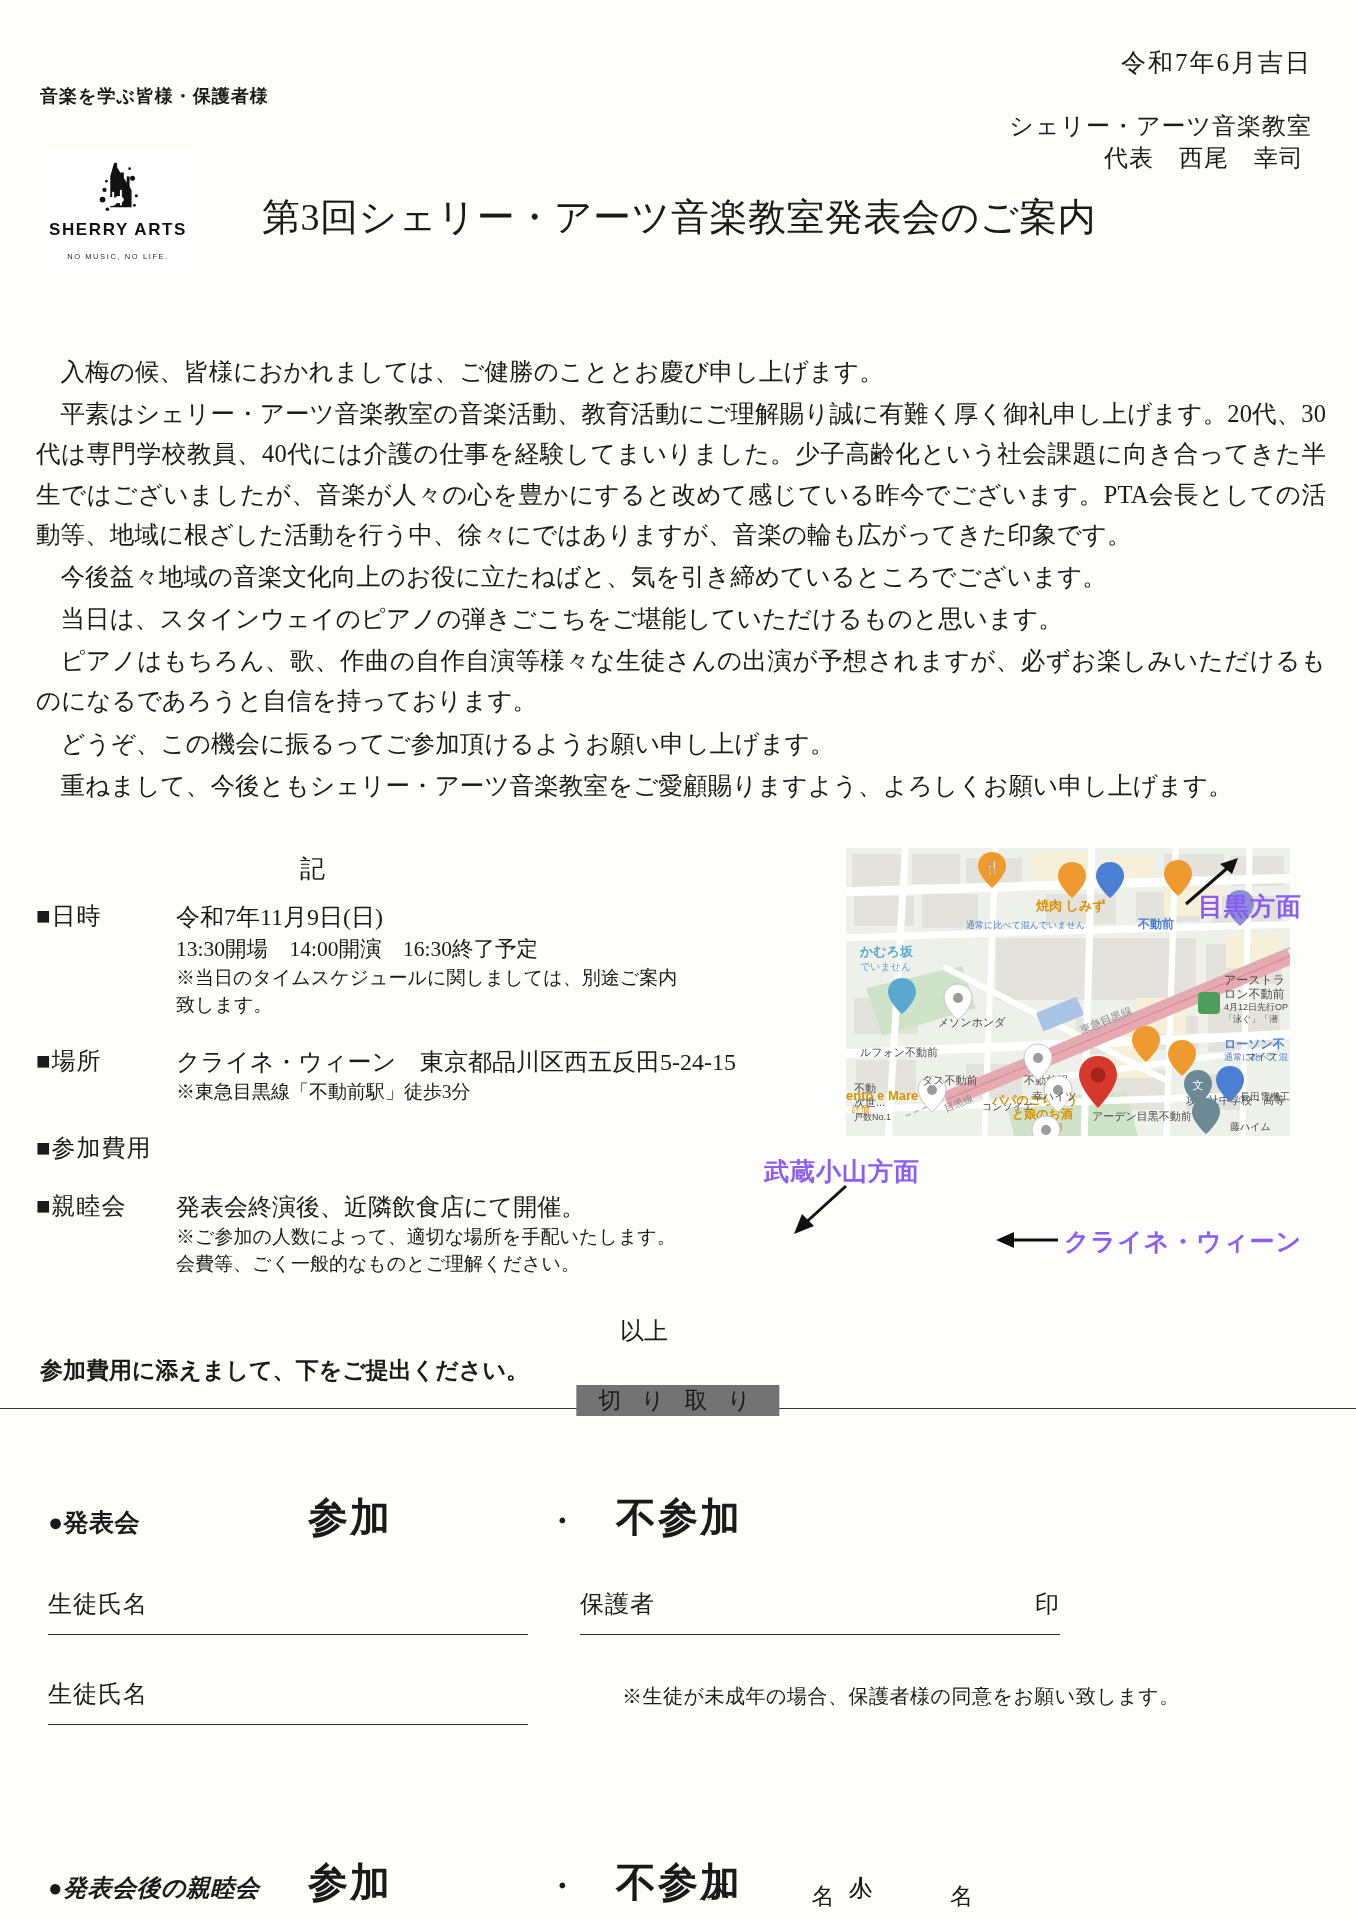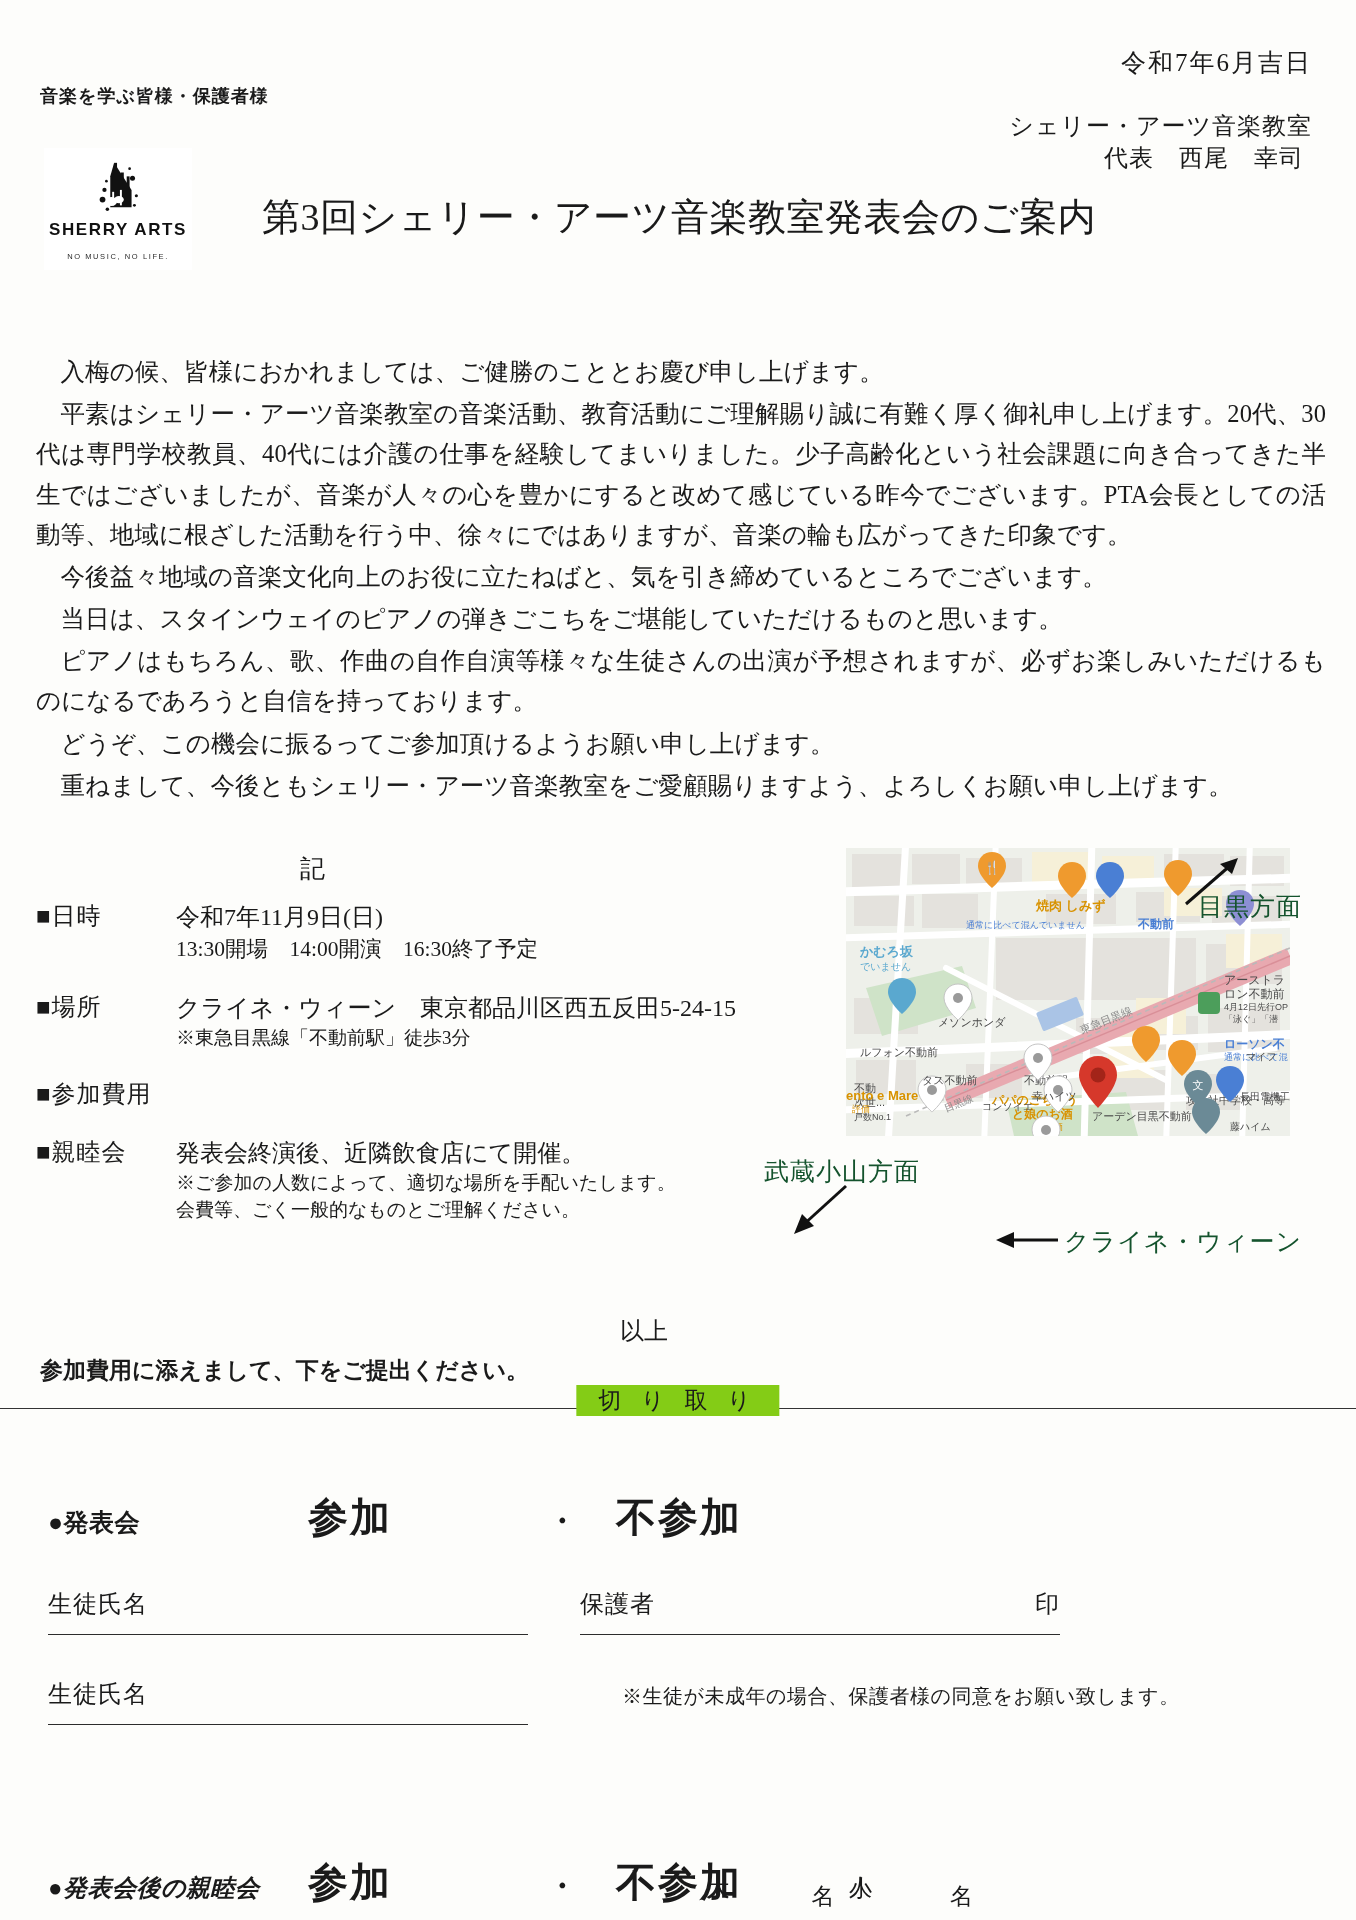--- a/index.html
+++ b/index.html
@@ -139,43 +139,43 @@
     position: absolute;
     top: 848px; left: 846px;
     width: 444px; height: 288px;
     overflow: hidden;
     background: #eef0e9;
   }
   .map svg { display:block; }
   .map-callout {
     position: absolute;
     font-family: "Liberation Serif", serif;
-    font-weight: 400;
-    color: #14532d;
+    font-weight: 700;
+    color: #8b5cf6;
     white-space: nowrap;
   }
   .callout-meguro { top: 890px; left: 1198px; font-size: 25px; letter-spacing:1px; }
   .callout-musashi { top: 1155px; left: 764px; font-size: 25px; letter-spacing:1px; }
   .callout-kleine { top: 1225px; left: 1064px; font-size: 25px; letter-spacing:1px; }
   .arrow-svg { position:absolute; pointer-events:none; }
   .arr-meguro { top: 856px; left: 1182px; }
   .arr-musashi { top: 1182px; left: 790px; }
   .arr-kleine { top: 1228px; left: 992px; }
 
   
   .cut-rule {
     position: absolute;
     top: 1408px; left: 0; width: 1356px;
     border-top: 1.6px solid #333;
   }
   .cut-label {
     position: absolute;
     top: 1385px; left: 50%;
     transform: translateX(-50%);
-    background: #84cc16;
+    background: #737373;
     padding: 0 22px;
     font-size: 23px;
     letter-spacing: 7px;
     white-space: nowrap;
   }
 
   
   .slip { position: absolute; top: 1420px; left: 0; width: 1356px; height: 500px; }
 
   .choice-row { position: absolute; display: flex; align-items: baseline; }
@@ -298,20 +298,21 @@
 
   <div class="ki">記</div>
 
   <div class="details">
 
     <div class="drow">
       <div class="dlabel">■日時</div>
       <div class="dvalue">
         <div class="main">令和7年11月9日(日)</div>
         <div class="sub">13:30開場　14:00開演　16:30終了予定</div>
+        <div class="note">※当日のタイムスケジュールに関しましては、別途ご案内致します。</div>
       </div>
     </div>
 
     <div class="drow">
       <div class="dlabel">■場所</div>
       <div class="dvalue">
         <div class="main">クライネ・ウィーン　東京都品川区西五反田5-24-15</div>
         <div class="note">※東急目黒線「不動前駅」徒歩3分</div>
       </div>
     </div>

